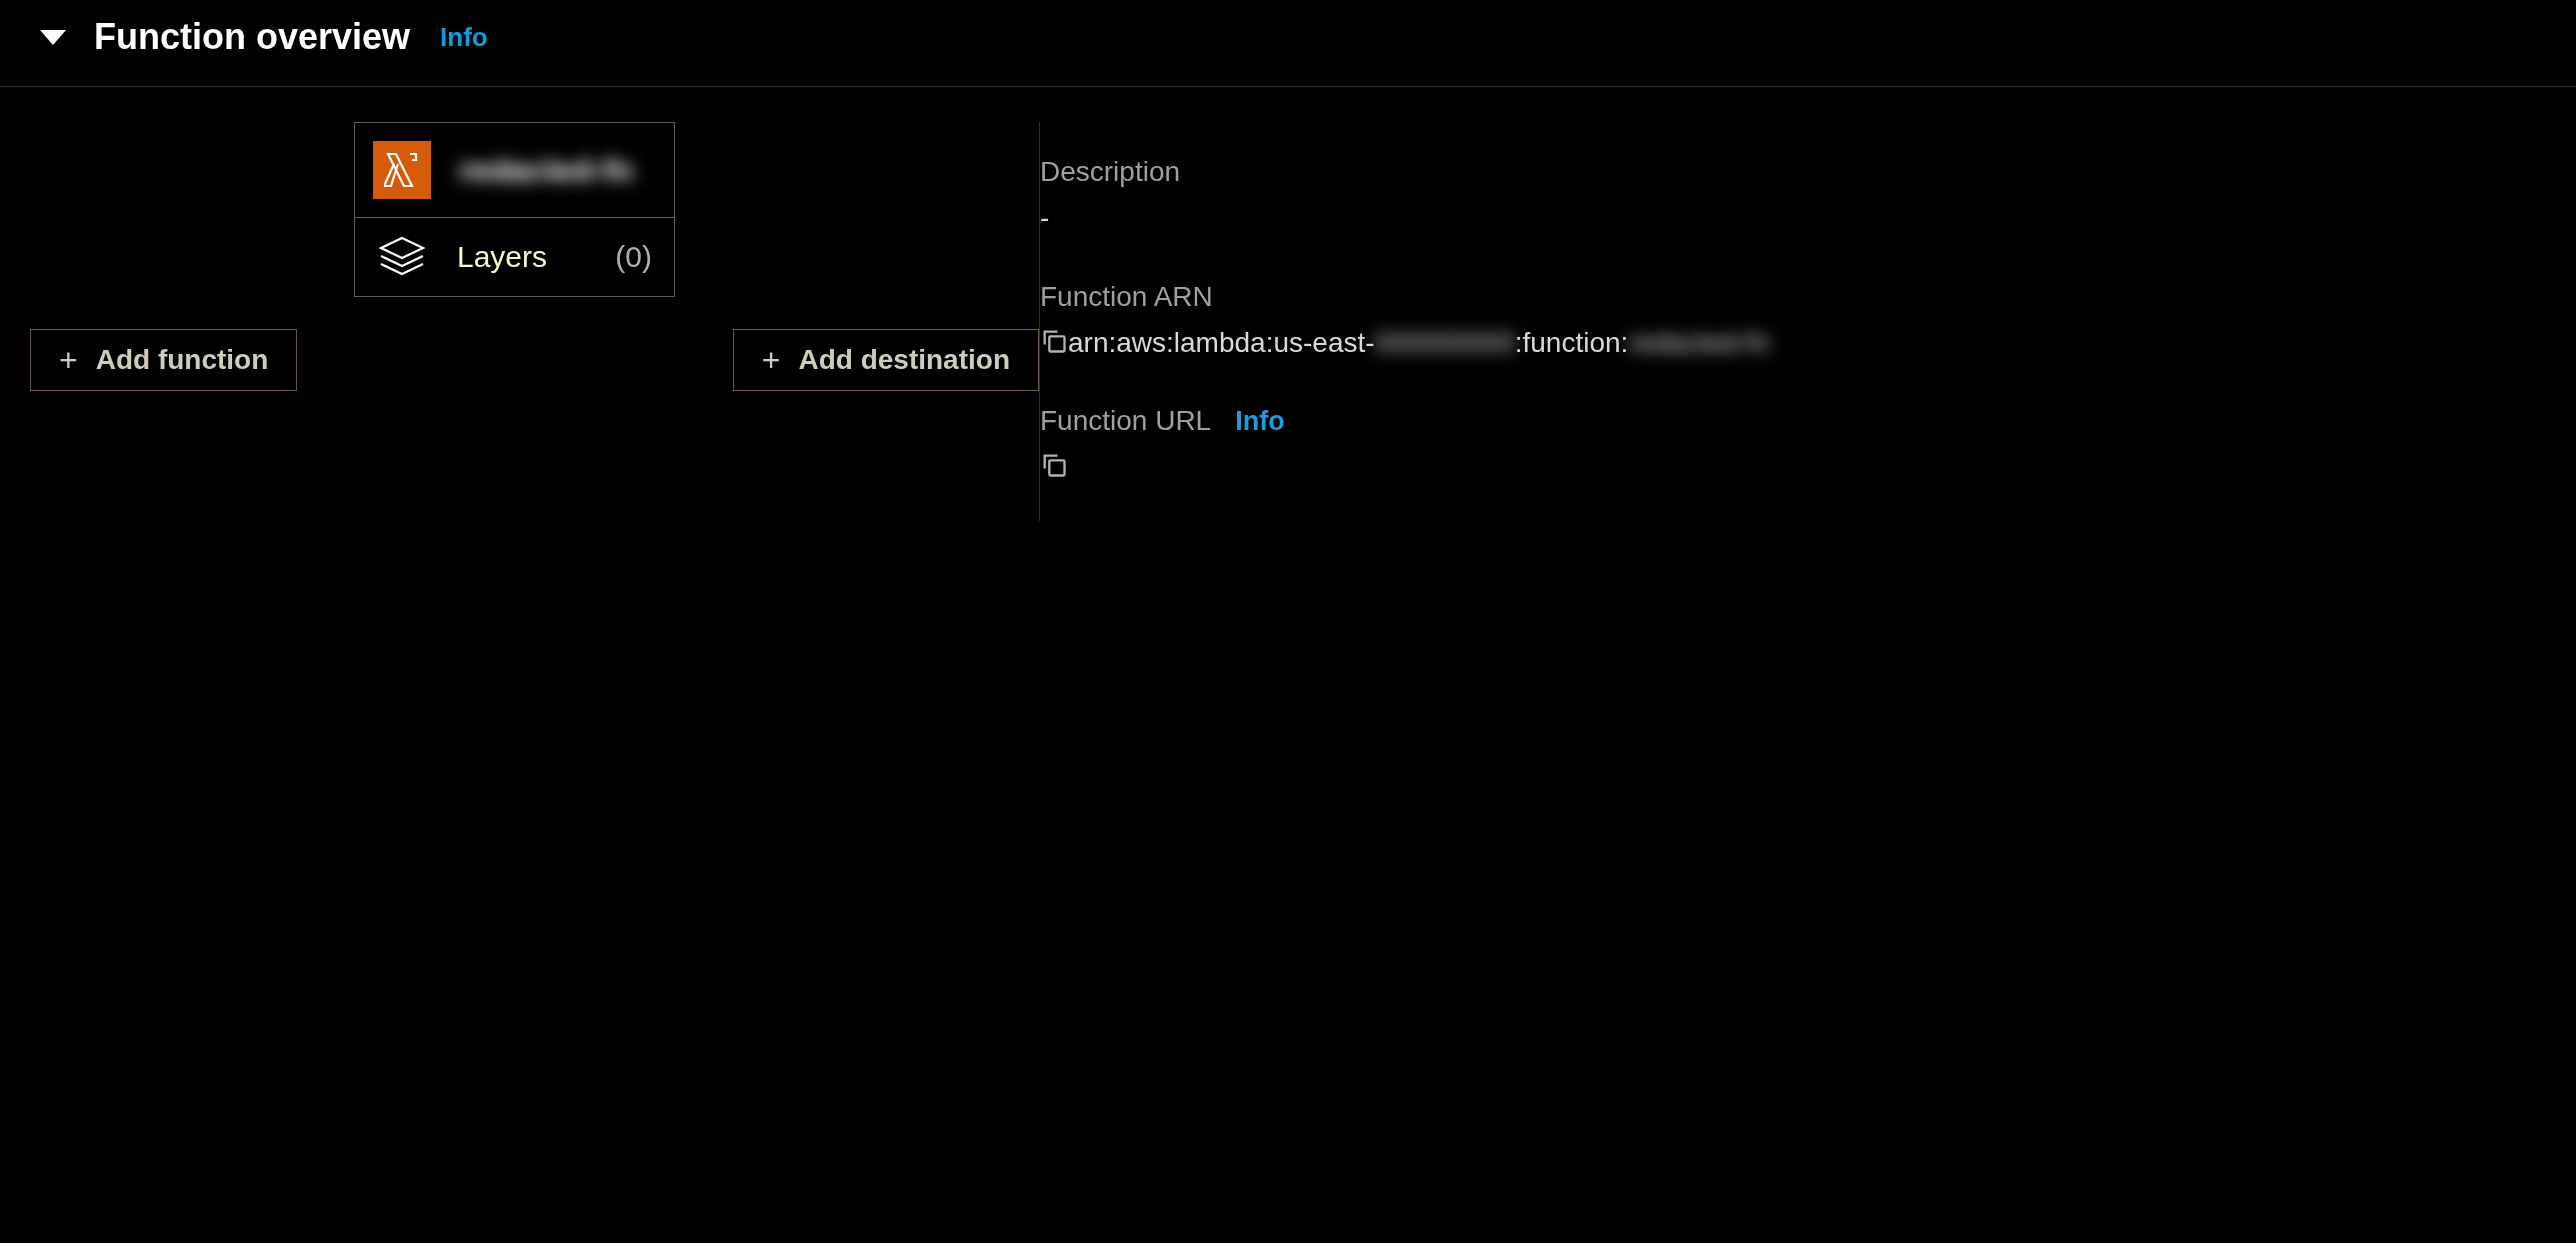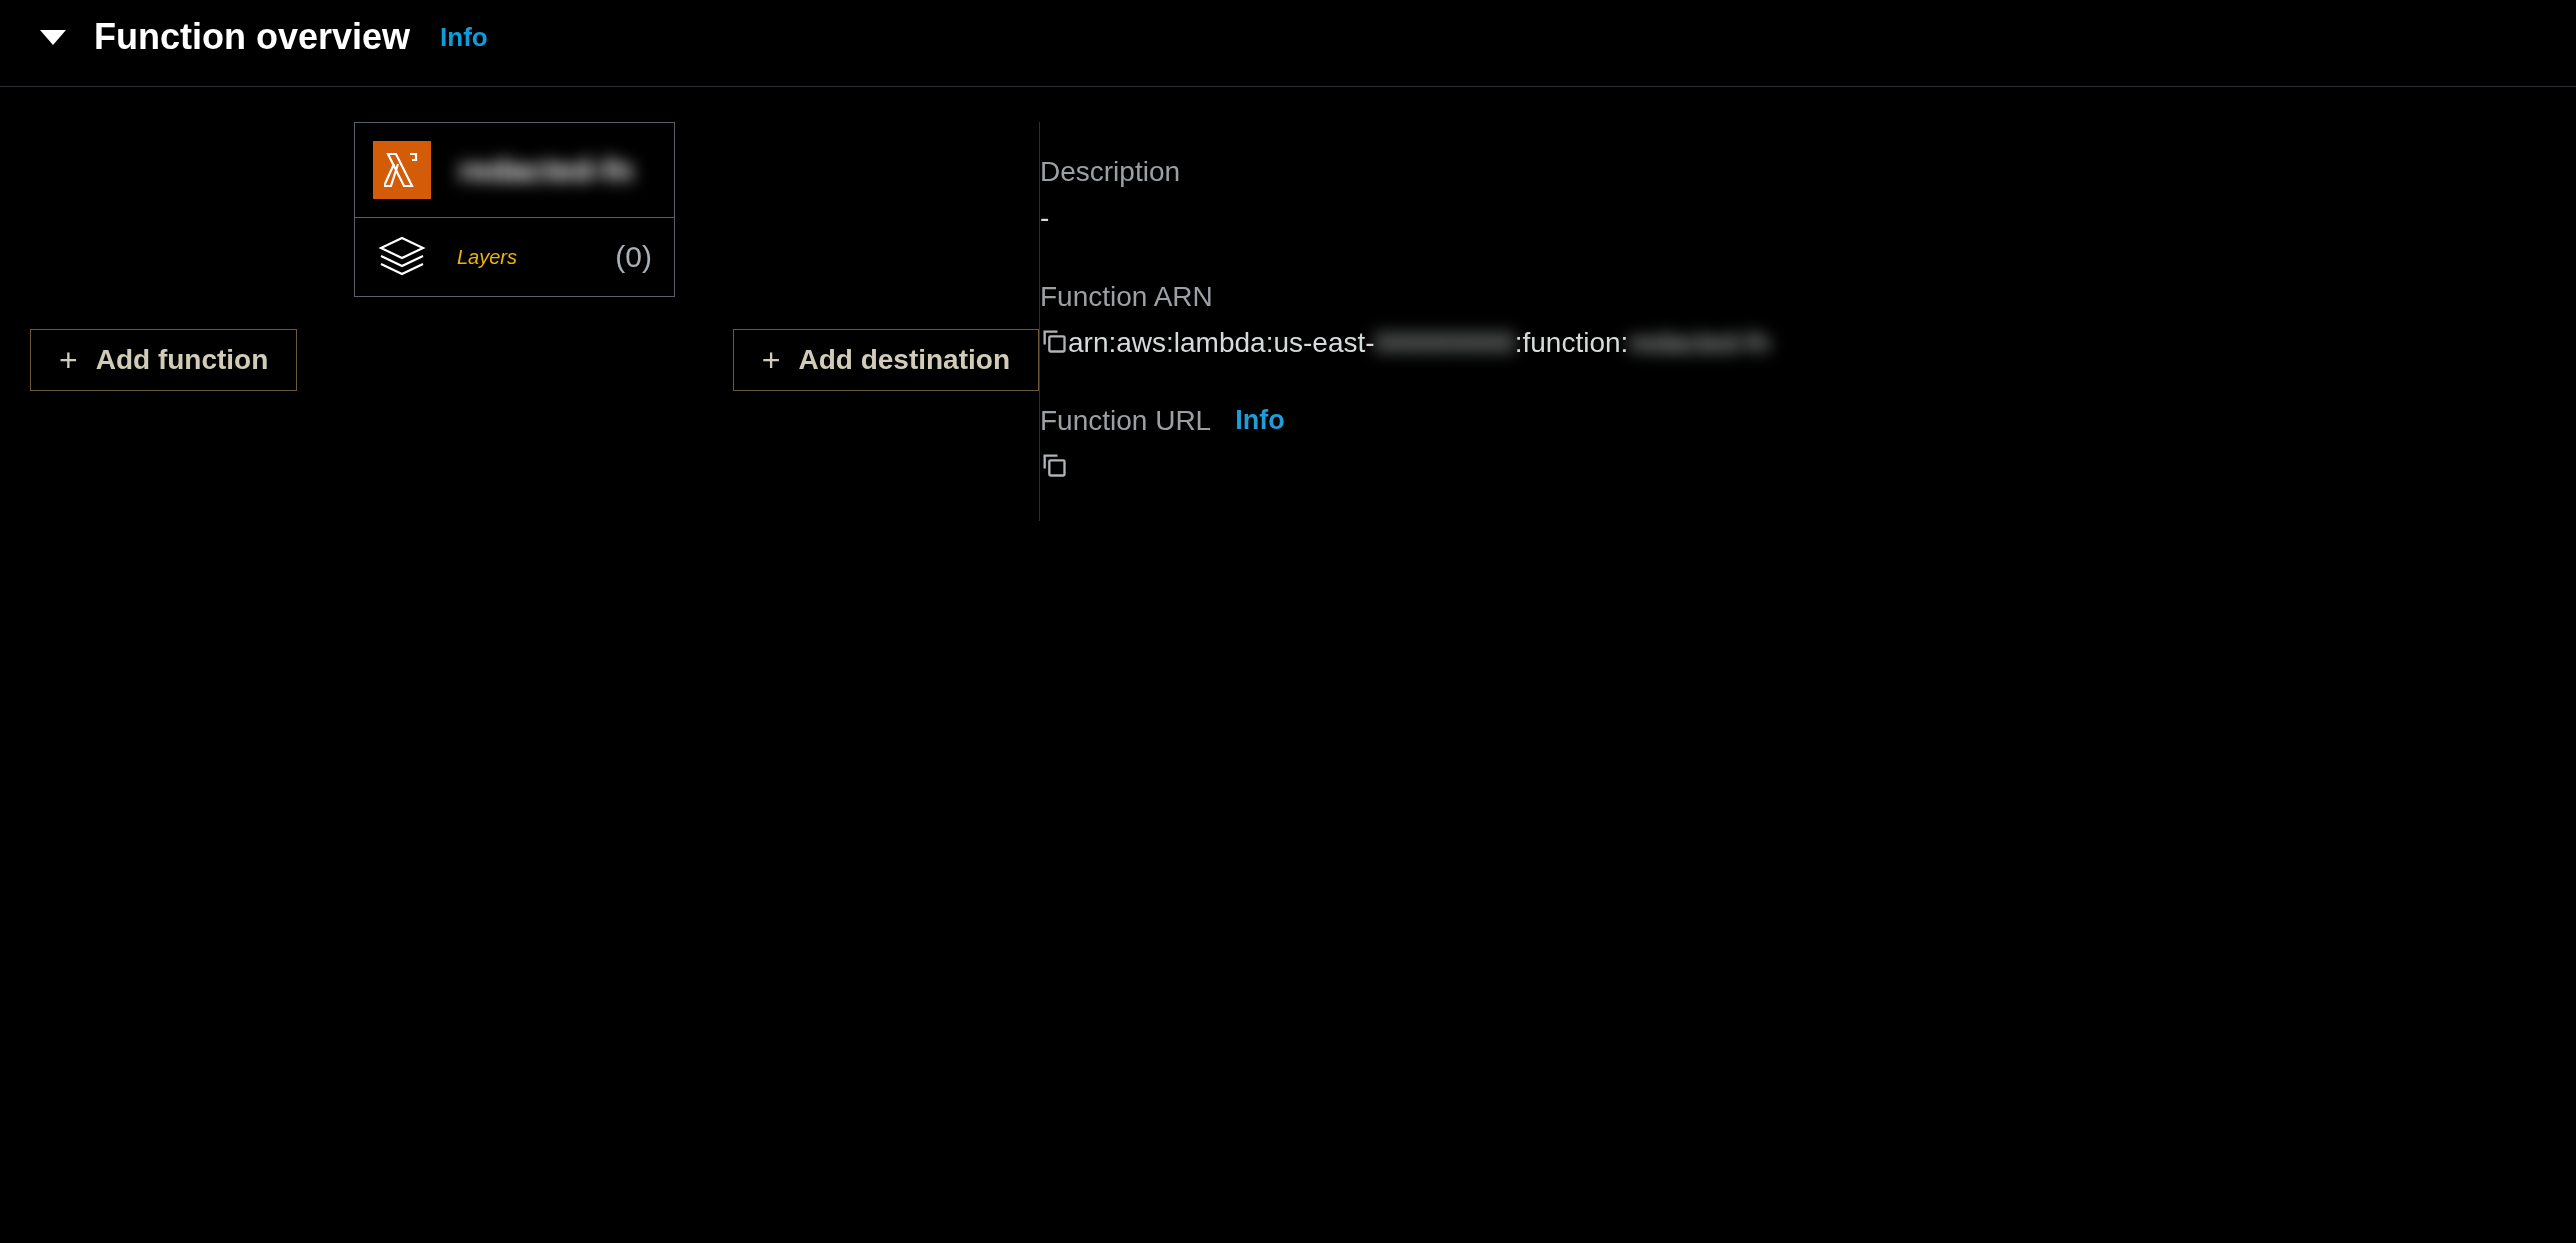--- a/index.html
+++ b/index.html
@@ -91,24 +91,23 @@
       padding: 18px 22px;
       cursor: pointer;
     }
     .layers-icon {
       width: 50px;
       height: 42px;
       margin-right: 30px;
       flex-shrink: 0;
     }
     .layers-label {
-      color: #eab308;
-      font-size: 20px;
+      color: #fef9c3;
+      font-size: 30px;
       flex: 1;
-      font-style: italic;
     }
     .layers-count {
       color: #aab0b5;
       font-size: 30px;
     }
     .buttons-row {
       display: flex;
       justify-content: space-between;
       margin-top: 32px;
       padding: 0 0 0 0;
@@ -139,21 +138,21 @@
     .field {
       margin-bottom: 42px;
     }
     .field-label {
       color: #9ba0a5;
       font-size: 28px;
       margin-bottom: 10px;
     }
     .field-label-row {
       display: flex;
-      align-items: flex-start;
+      align-items: center;
       gap: 24px;
       margin-bottom: 10px;
     }
     .field-value {
       color: #d5dbdb;
       font-size: 28px;
       line-height: 1.45;
     }
     .field-value-row {
       display: flex;

